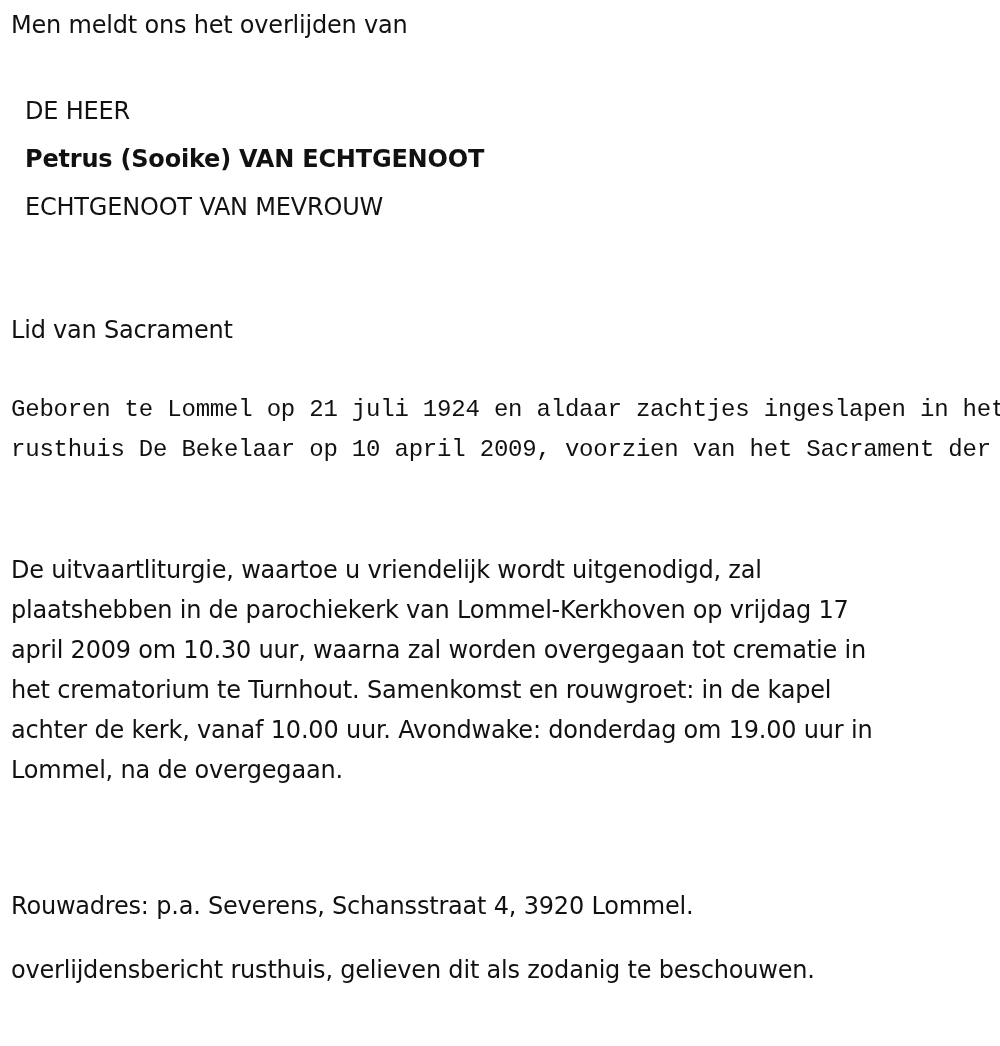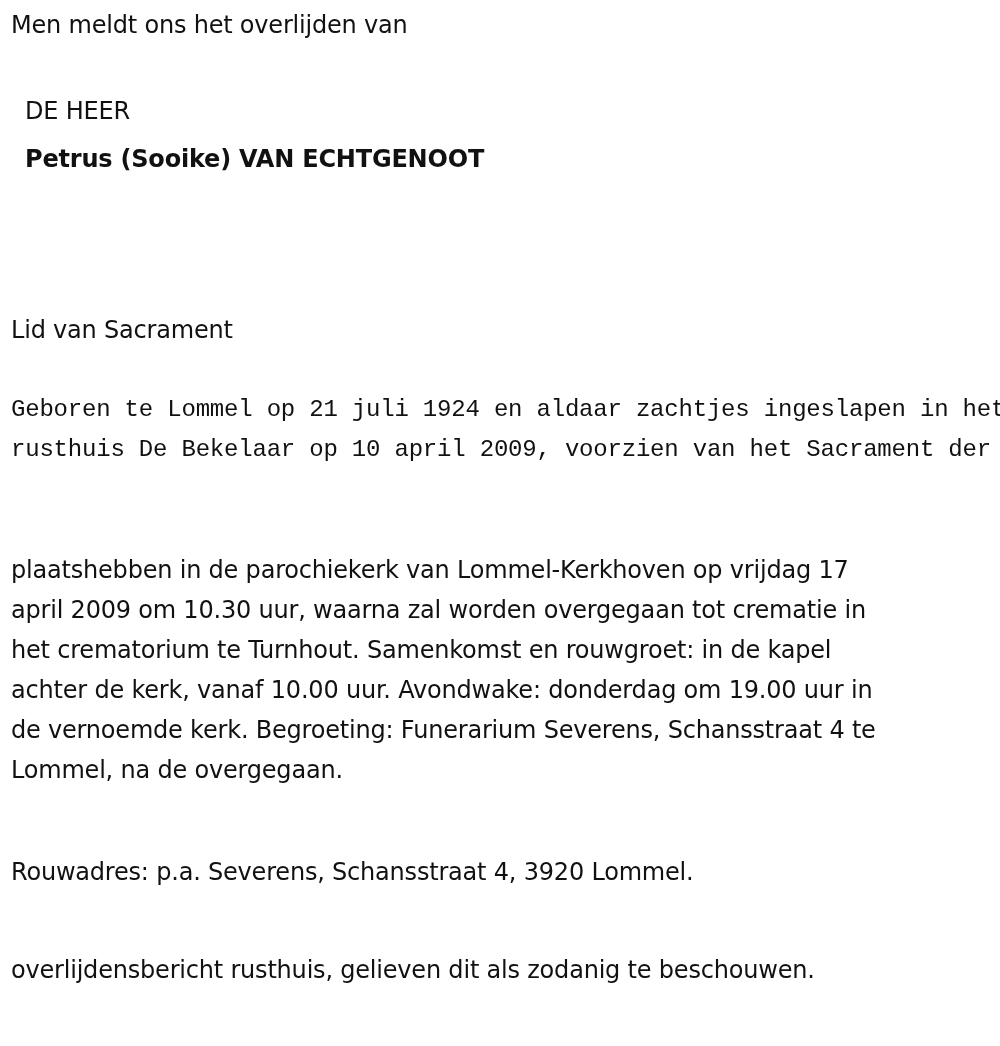--- a/index.html
+++ b/index.html
@@ -48,48 +48,49 @@
       top: 310px;
       line-height: 40px;
     }
     .para {
       position: absolute;
       left: 11px;
       line-height: 40px;
     }
     .p-birth { top: 390px; font-family: Liberation Mono, monospace; }
     .p-funeral { top: 550px; }
-    .p-address { top: 852px; }
+    .p-address { top: 886px; }
     .p-family { top: 950px; }
   </style>
 </head>
 <body>
 
 <div class="doc">
 
   <div class="intro line">Men meldt ons het overlijden van</div>
 
   <div class="heading-block">
     <span class="line">DE HEER</span>
     <span class="line name">Petrus (Sooike) VAN ECHTGENOOT</span>
+    <span class="line">ECHTGENOOT VAN MEVROUW</span>
   </div>
 
   <div class="member line">Lid van Sacrament</div>
 
   <div class="para p-birth">
     <span class="line">Geboren te Lommel op 21 juli 1924 en aldaar zachtjes ingeslapen in het</span>
     <span class="line">rusthuis De Bekelaar op 10 april 2009, voorzien van het Sacrament der</span>
   </div>
 
   <div class="para p-funeral">
+    <span class="line">De uitvaartliturgie, waartoe u vriendelijk wordt uitgenodigd, zal</span>
     <span class="line">plaatshebben in de parochiekerk van Lommel-Kerkhoven op vrijdag 17</span>
     <span class="line">april 2009 om 10.30 uur, waarna zal worden overgegaan tot crematie in</span>
     <span class="line">het crematorium te Turnhout. Samenkomst en rouwgroet: in de kapel</span>
     <span class="line">achter de kerk, vanaf 10.00 uur. Avondwake: donderdag om 19.00 uur in</span>
-    <span class="line">de vernoemde kerk. Begroeting: Funerarium Severens, Schansstraat 4 te</span>
     <span class="line">Lommel, na de overgegaan.</span>
   </div>
 
   <div class="para p-address">
     <span class="line">Rouwadres: p.a. Severens, Schansstraat 4, 3920 Lommel.</span>
   </div>
 
   <div class="para p-family">
     <span class="line">overlijdensbericht rusthuis, gelieven dit als zodanig te beschouwen.</span>
   </div>

